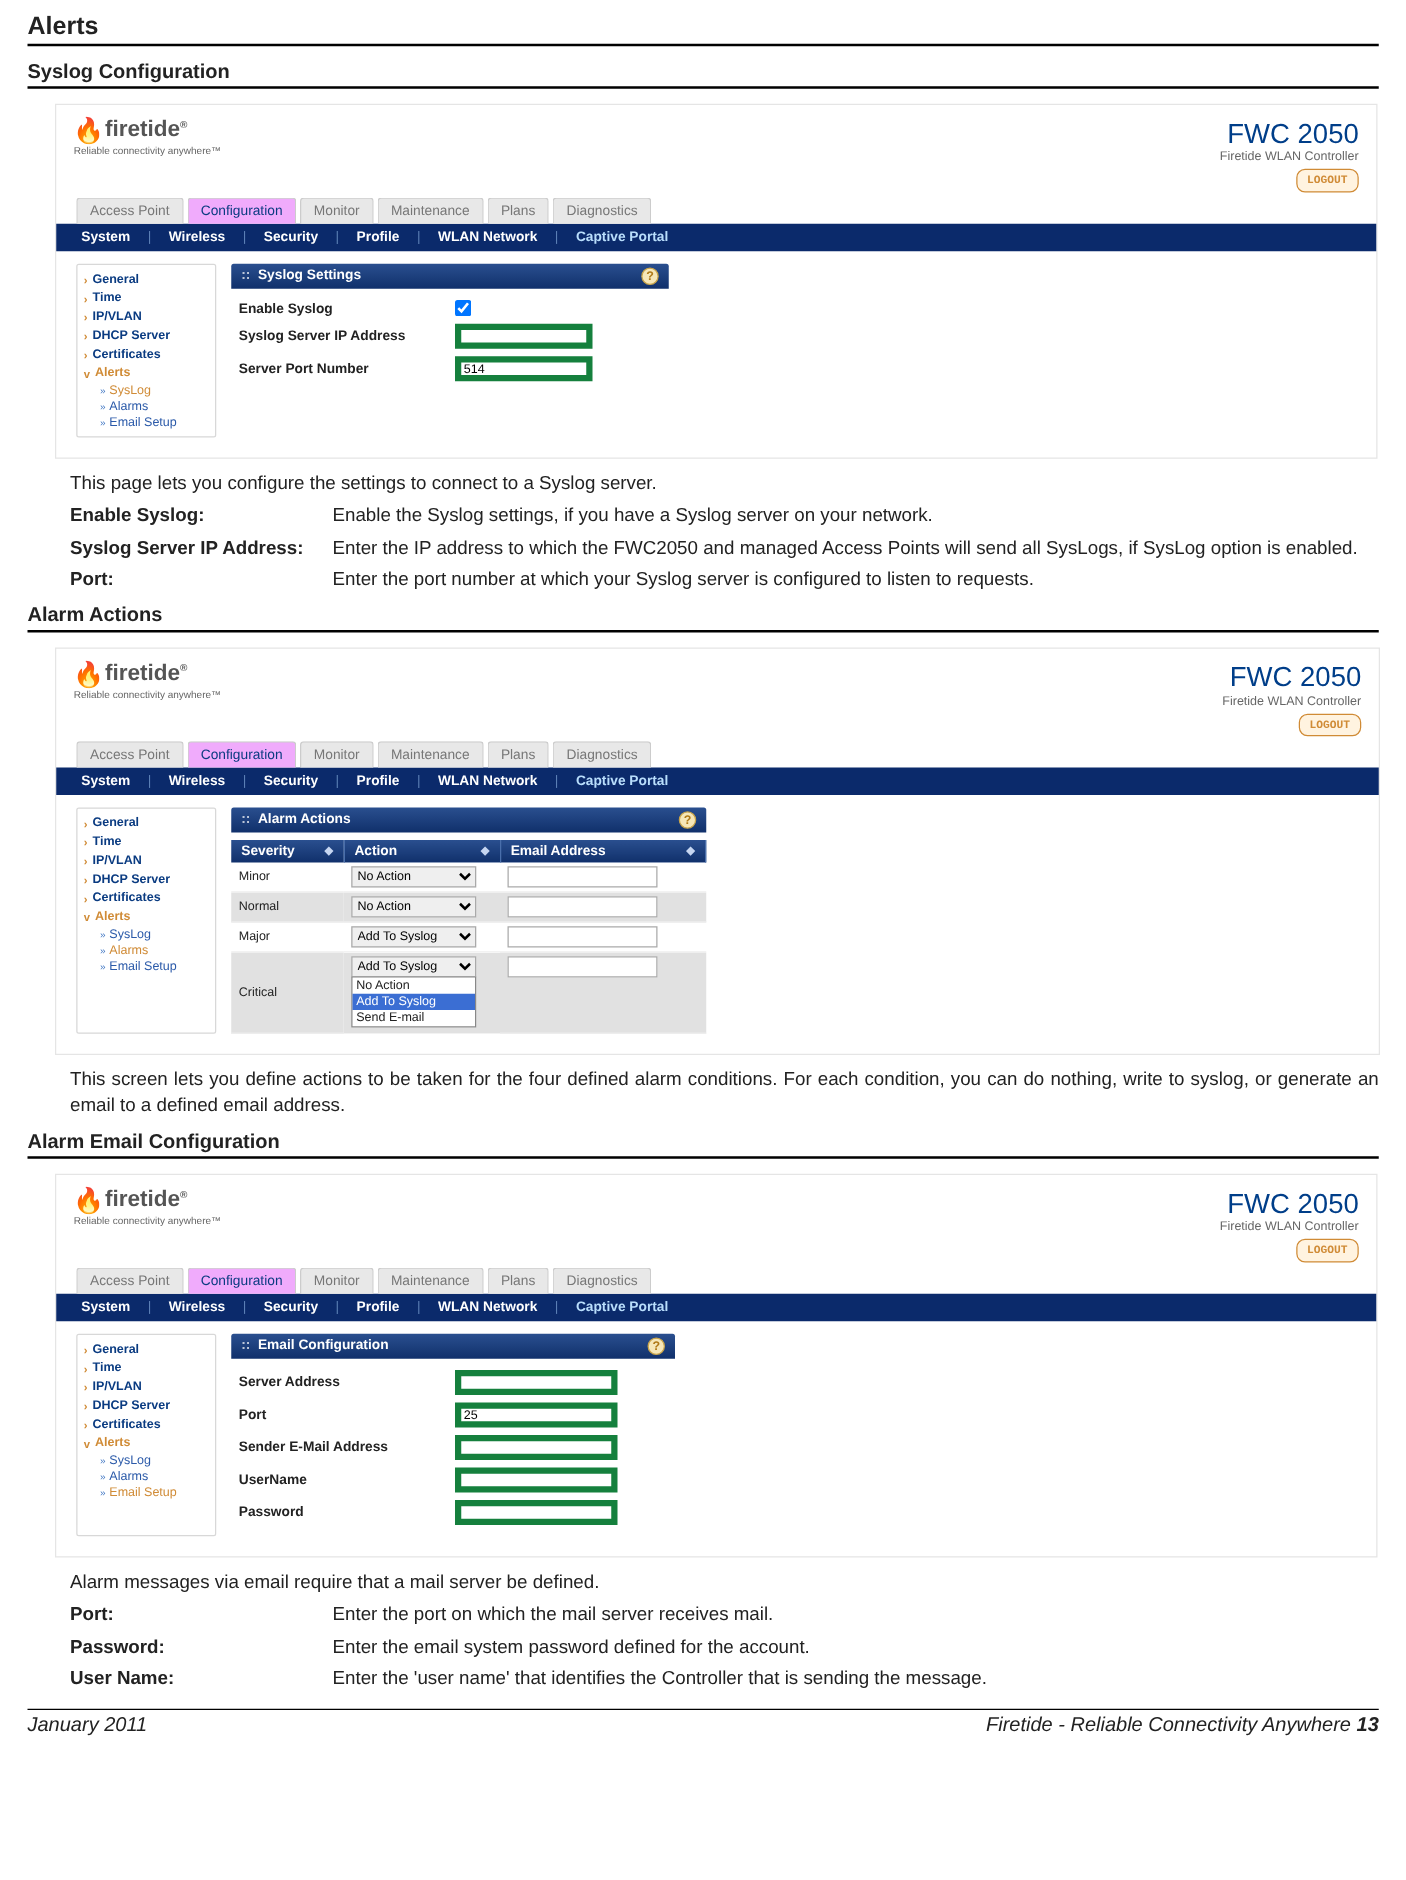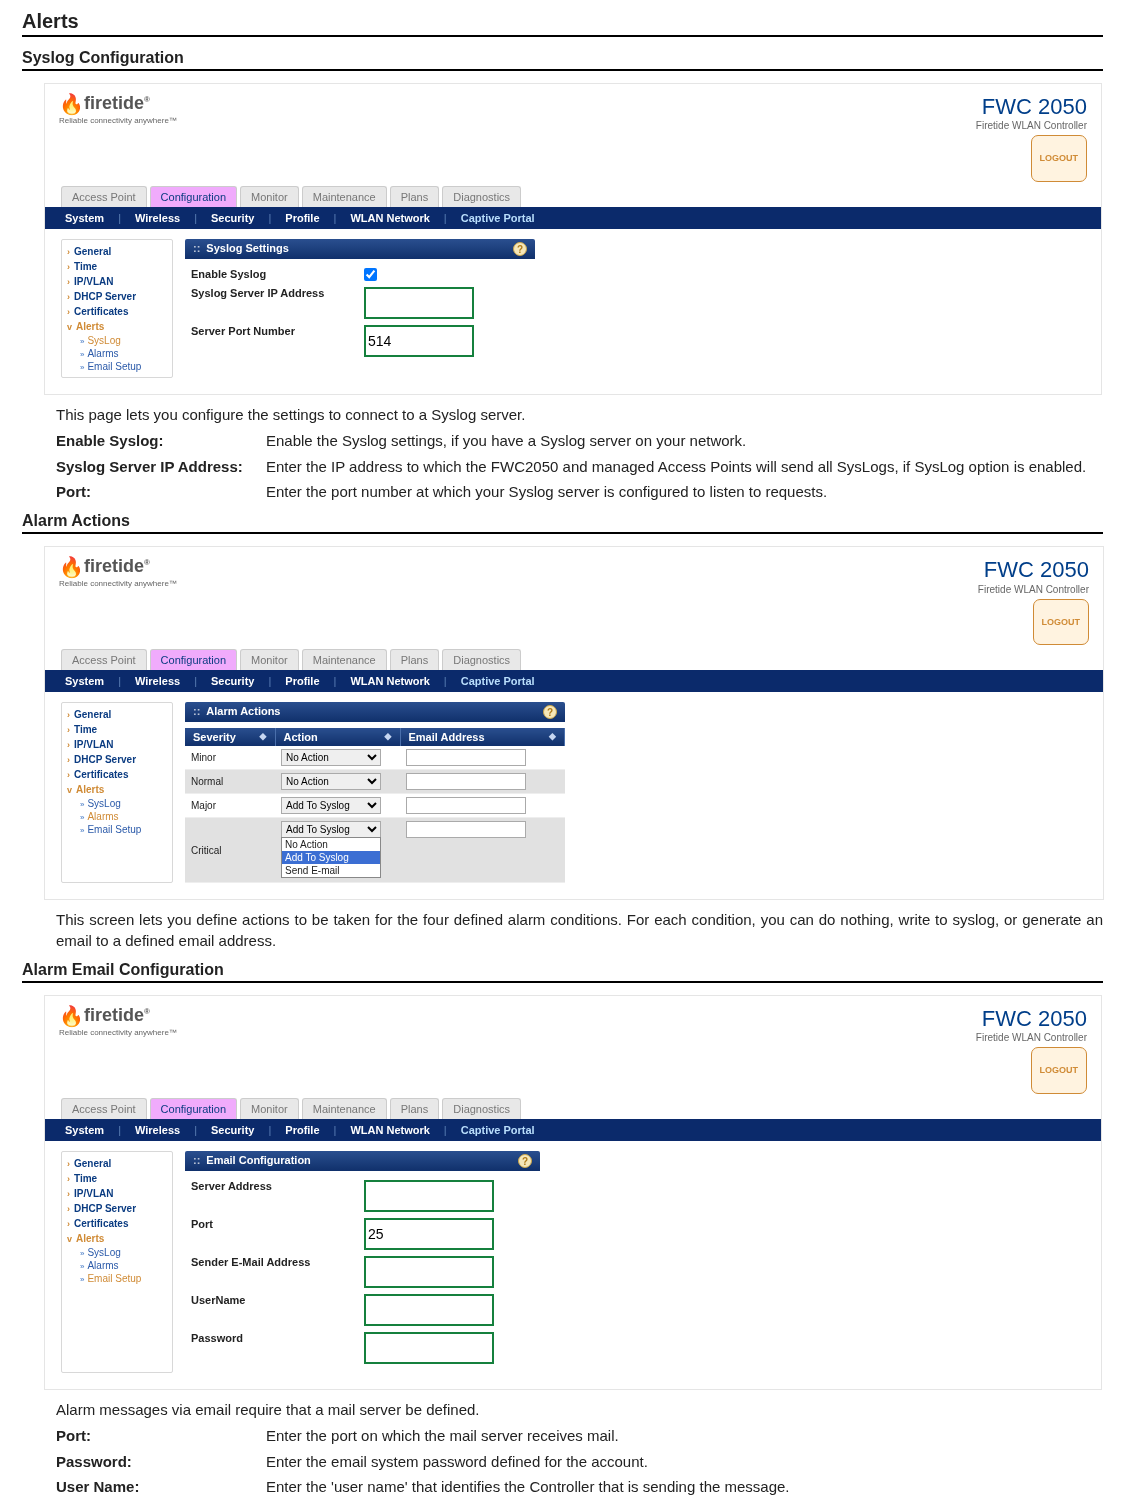--- a/index.html
+++ b/index.html
@@ -28,23 +28,23 @@
     padding: 10px 14px 4px 14px;
   }
   .logo-block { line-height: 1; }
   .logo-text { font-size: 18px; font-weight: bold; color: #555; }
   .logo-flame { color: #c8352f; font-size: 20px; vertical-align: -2px; }
   .logo-sub { font-size: 8px; color: #666; }
   .product-block { text-align: right; line-height: 1.2; }
   .product-name { font-size: 22px; color: #003e89; font-weight: 400; }
   .product-sub { font-size: 10px; color: #666; }
   .logout-btn {
-    display: inline-block; margin-top: 3px; padding: 17px 8px;
+    display: inline-block; margin-top: 3px; padding: 3px 8px;
     border: 1px solid #d08b36; border-radius: 7px;
-    color: #d08b36; font-size: 9px; background: #fff3e0; font-weight: bold;
+    color: #d08b36; font-size: 9px; background: #fff3e0; font-weight: bold; font-family: Liberation Mono, monospace;
   }
 
   
   .main-tabs { display: flex; gap: 3px; padding-left: 16px; }
   .main-tab {
     background: #e8e8e8; border: 1px solid #ccc; border-bottom: none;
     border-radius: 3px 3px 0 0; padding: 4px 10px;
     font-size: 11px; font-weight: normal; color: #777;
   }
   .main-tab.active { background: #f0abfc; color: #0a3b81; }
@@ -74,23 +74,23 @@
     background: linear-gradient(#2a4f8f, #10306b); color: #fff;
     padding: 3px 8px; font-weight: bold; font-size: 11px;
     border-radius: 2px 2px 0 0; display: flex; justify-content: space-between;
   }
   .panel-head .help {
     width: 14px; height: 14px; border-radius: 50%;
     background: #f6e7b8; border: 1px solid #caa54a; color: #b07a18;
     font-size: 10px; text-align: center; line-height: 13px; font-weight: bold;
   }
   .panel-body { padding: 6px 4px; }
-  .form-row { display: flex; padding: 3px 2px; gap: 8px; }
+  .form-row { display: flex; align-items: center; padding: 3px 2px; gap: 8px; }
   .form-label { width: 165px; font-weight: bold; font-size: 11px; }
-  .form-input { border: 2px solid #15803d; height: 32px; font-size: 14px; padding: 0 2px; }
+  .form-input { border: 5px solid #15803d; height: 20px; font-size: 10px; padding: 0 2px; }
 
   
   .alarm-table { border-collapse: collapse; font-size: 11px; }
   .alarm-table th {
     background: linear-gradient(#2a4f8f, #10306b); color: #fff;
     font-size: 11px; text-align: left; padding: 3px 8px;
     border-right: 1px solid #4a6fab;
   }
   .alarm-table th .sort { float: right; font-size: 9px; color: #c6d6f1; }
   .alarm-table td { padding: 3px 6px; border-bottom: 1px solid #eee; font-size: 10px; }

